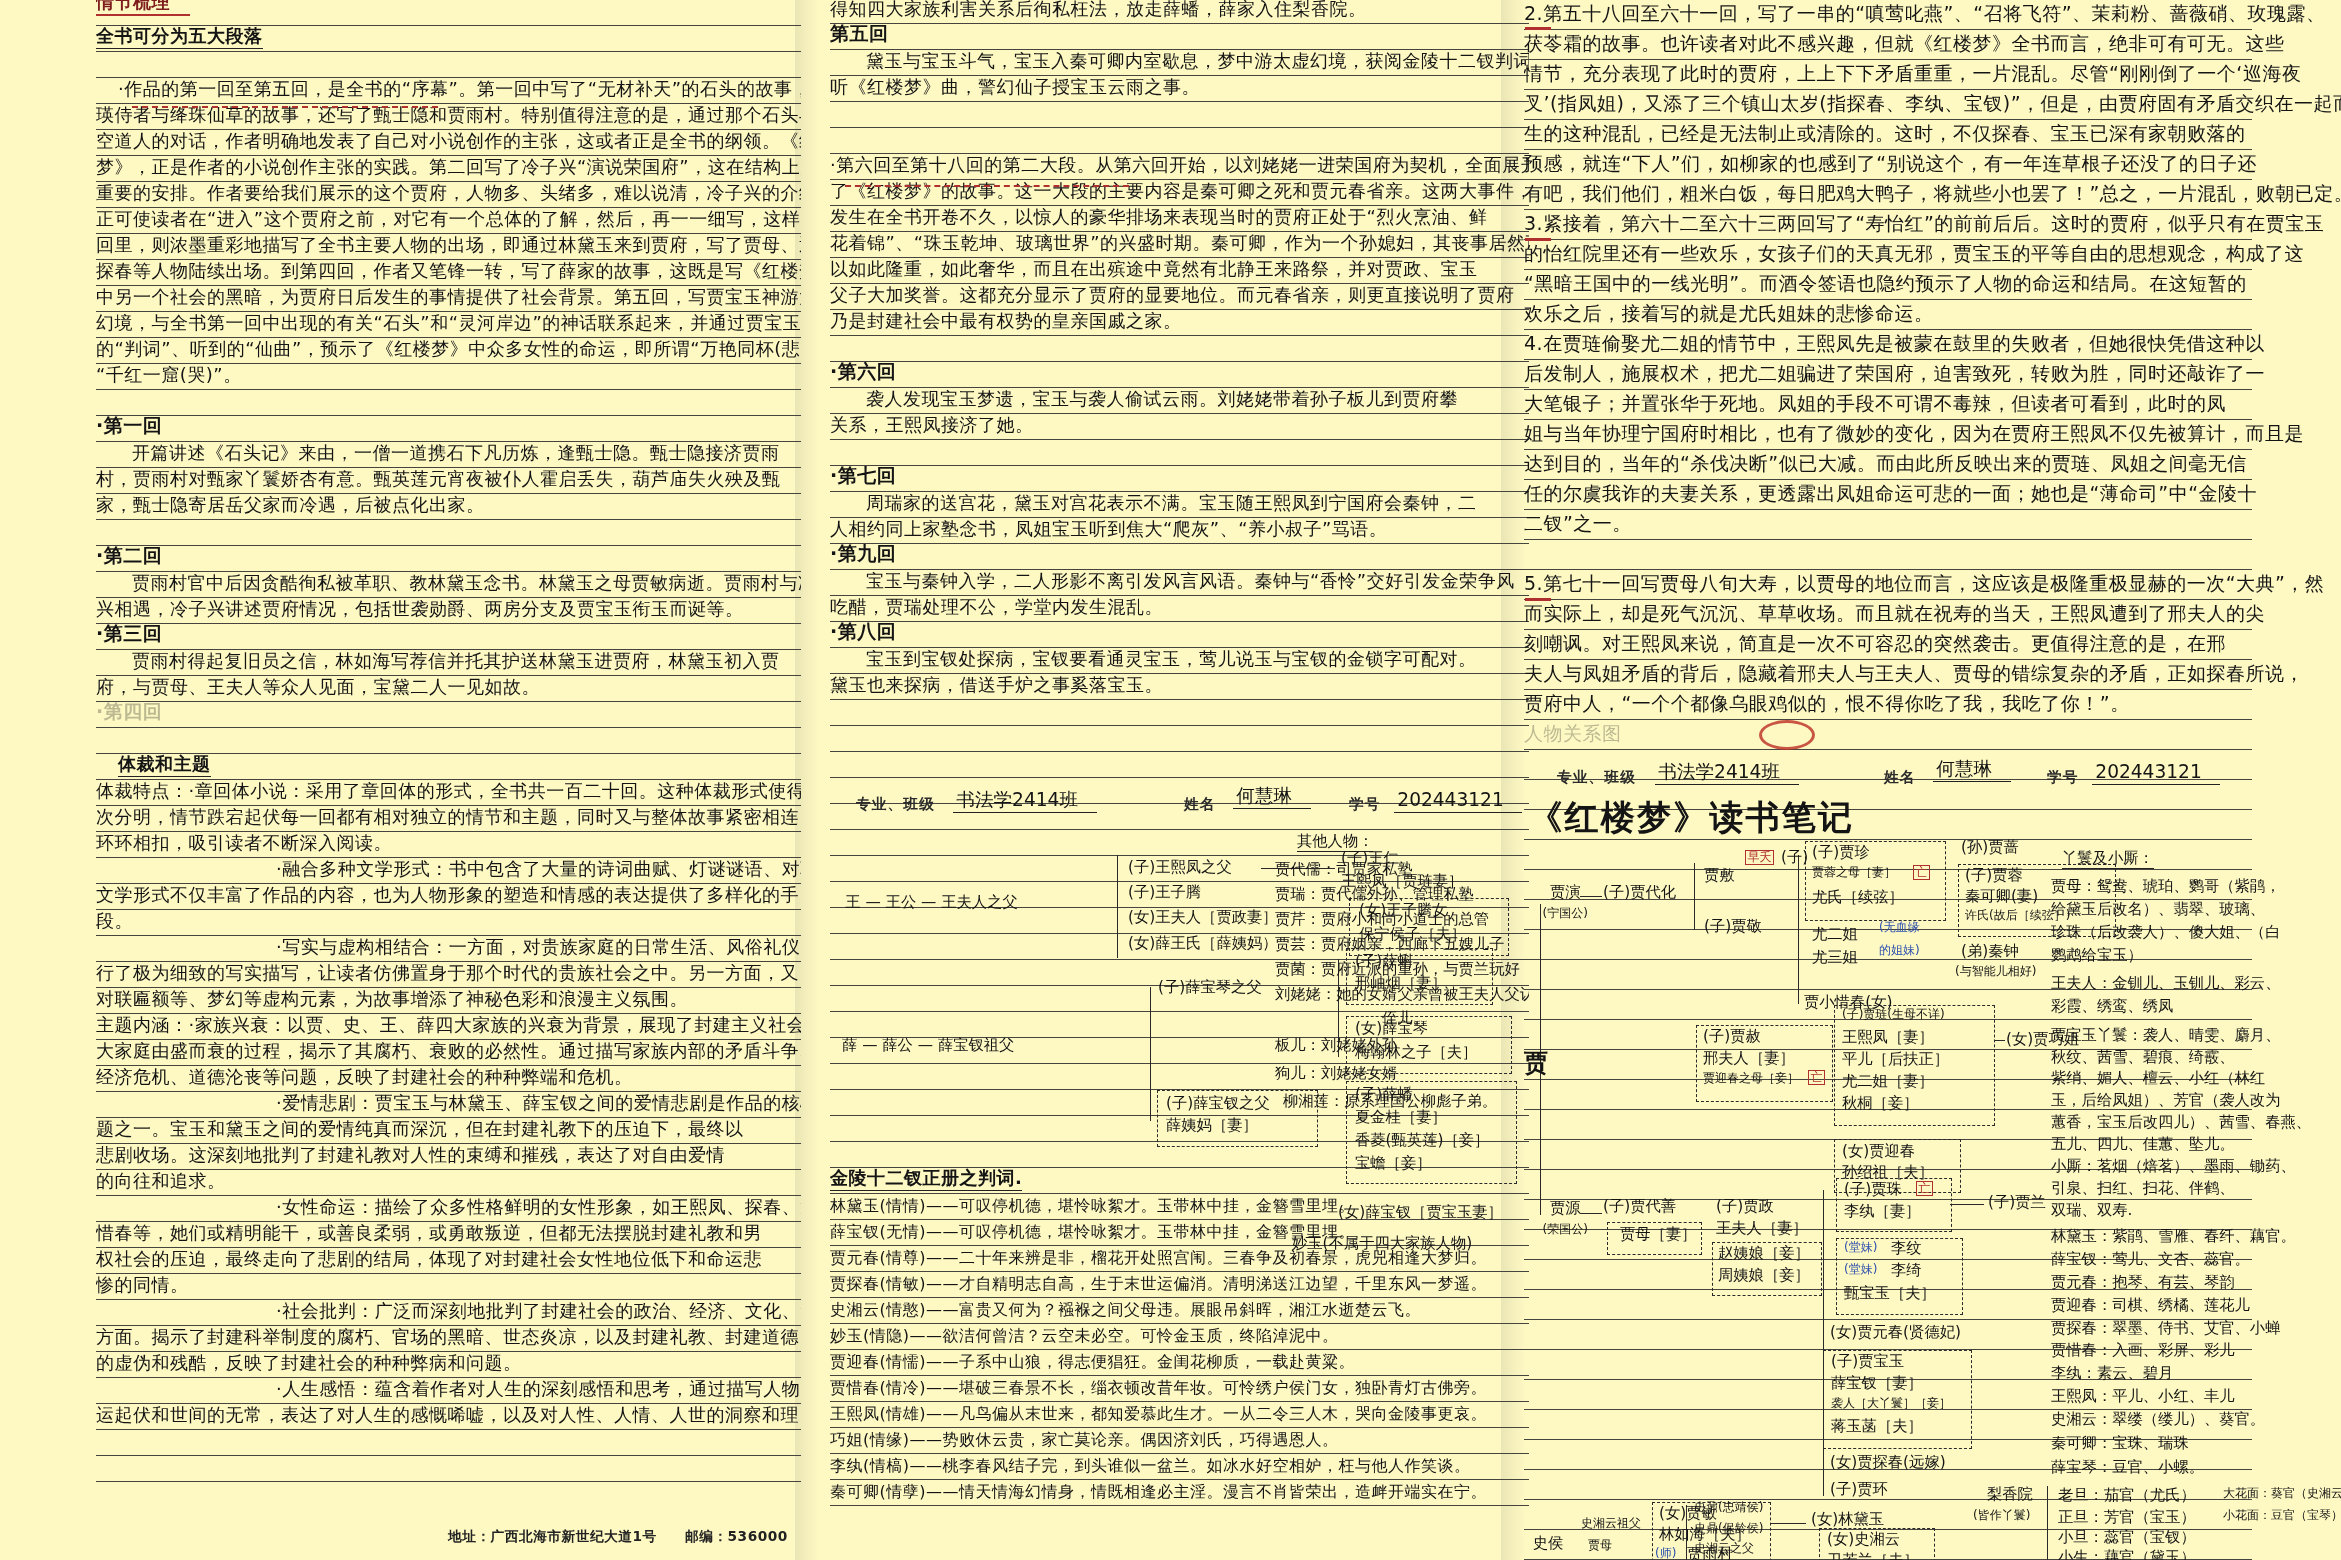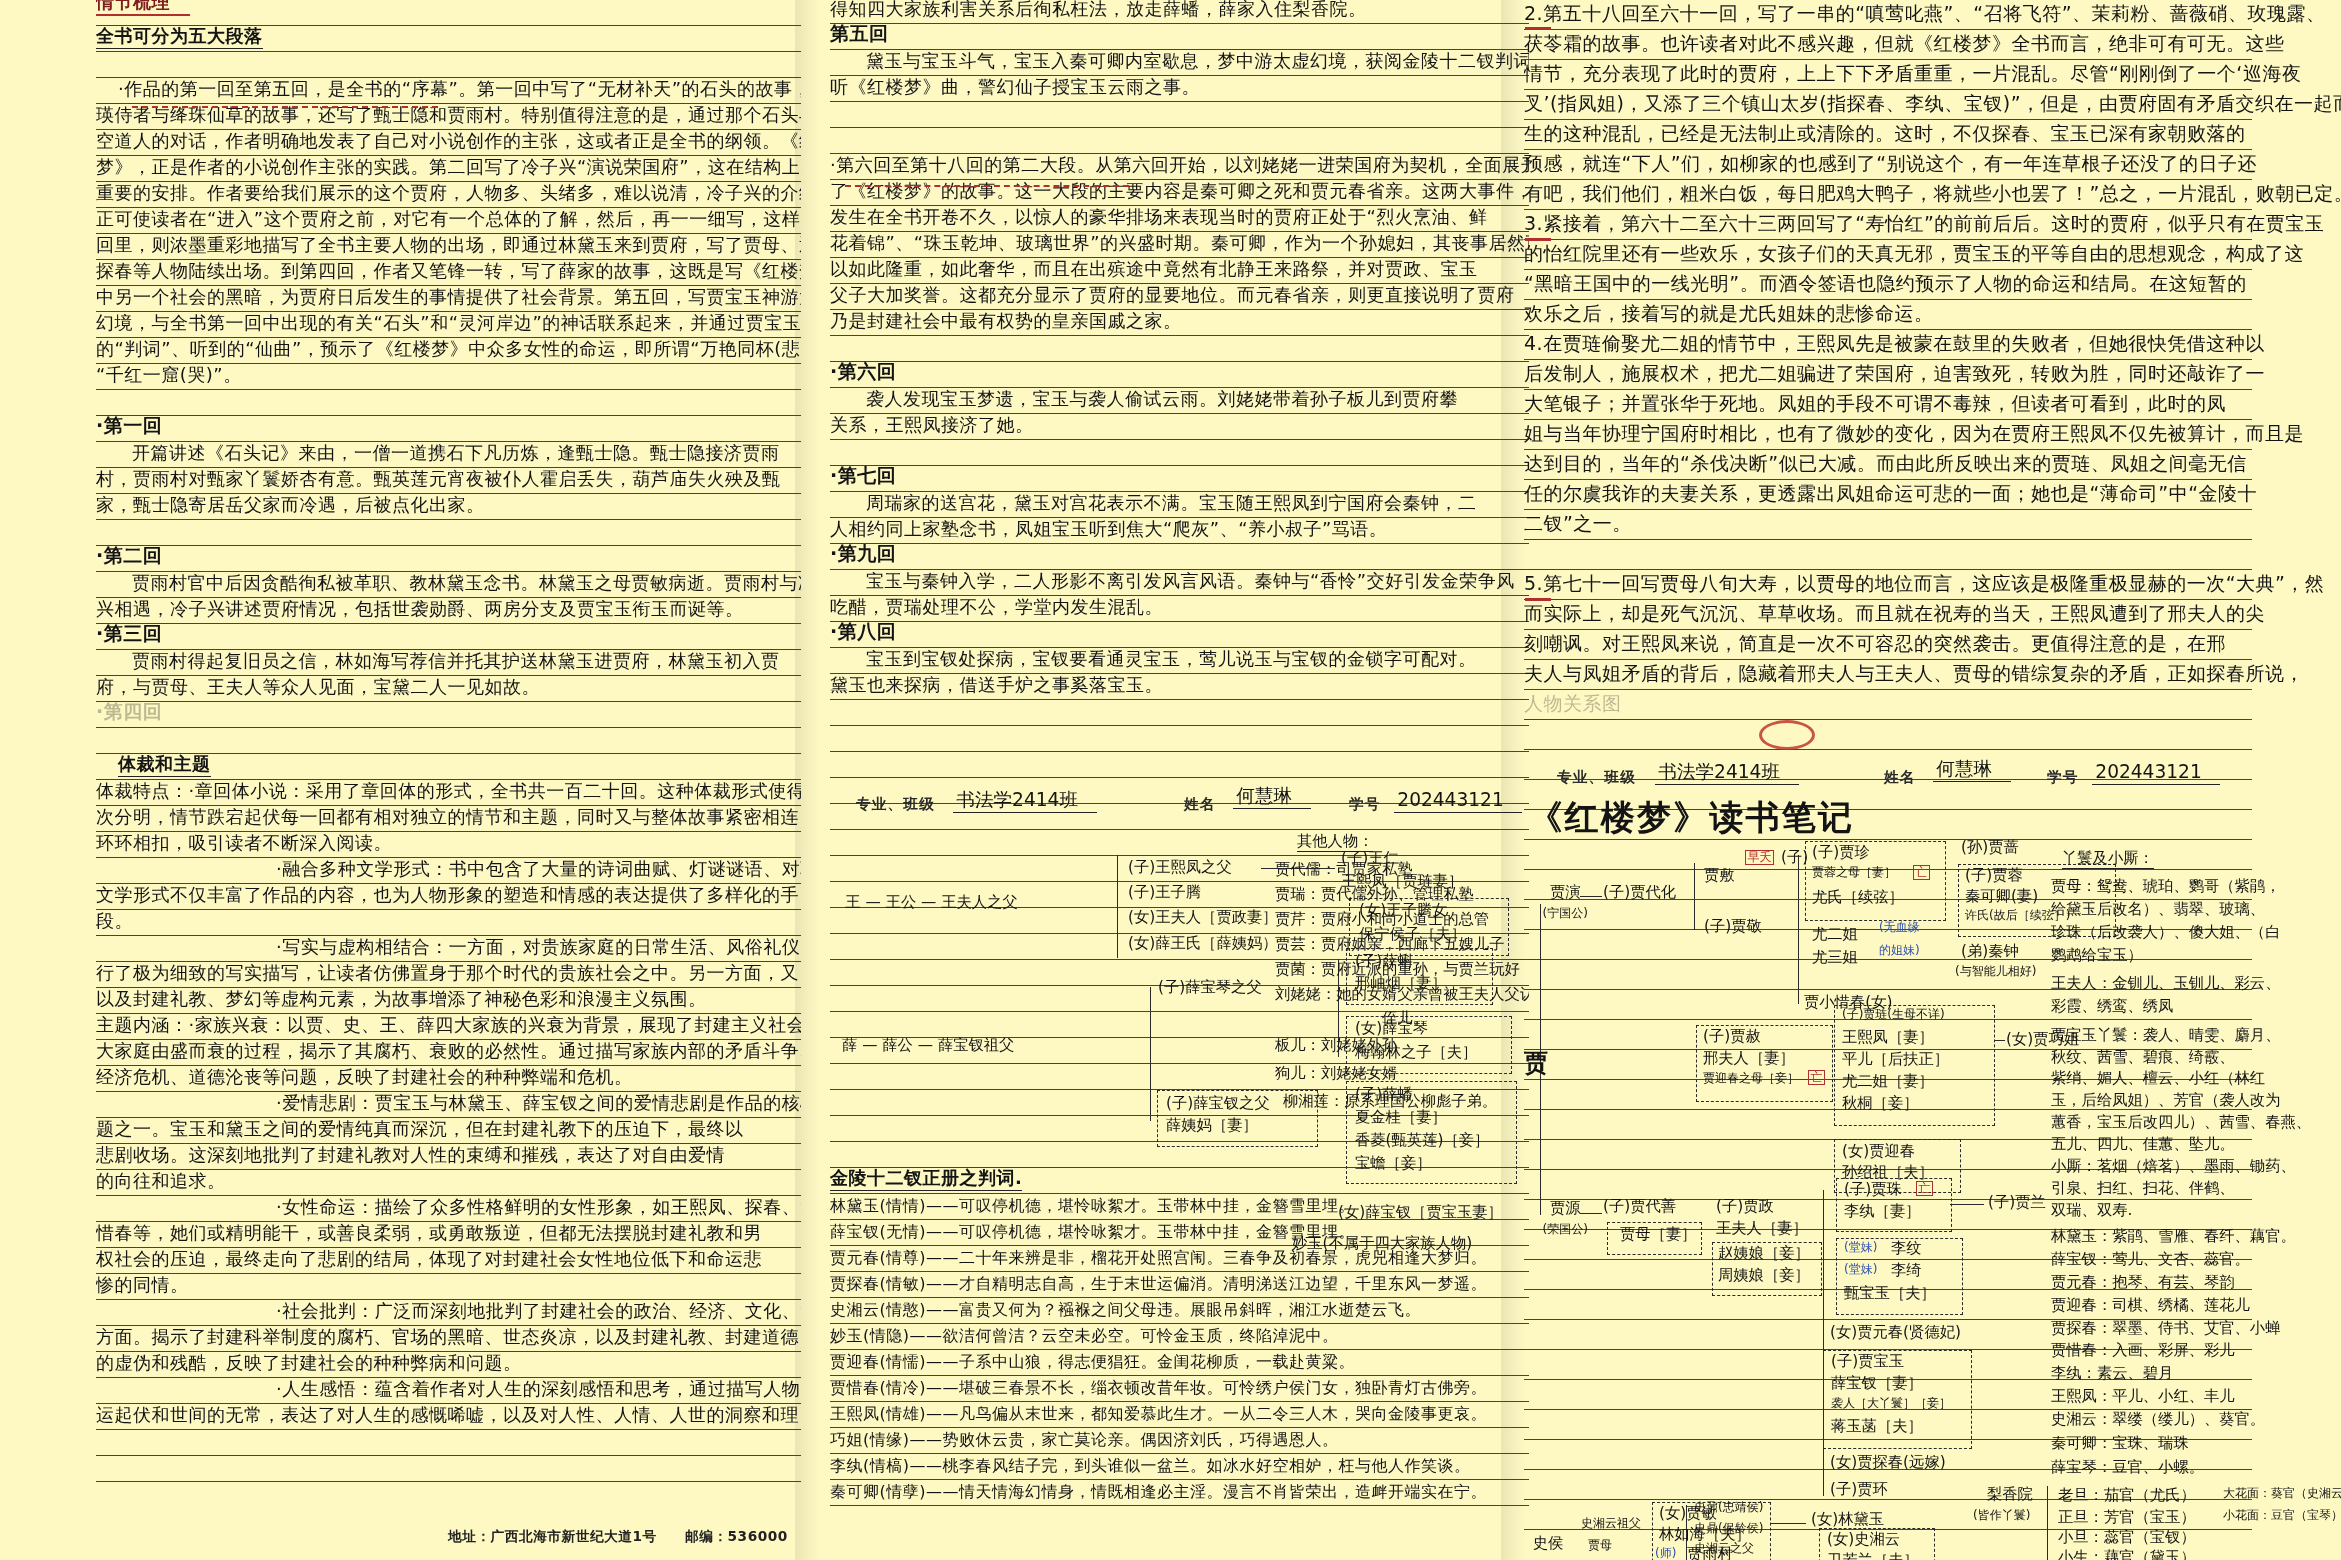--- a/index.html
+++ b/index.html
@@ -142,21 +142,21 @@
       <div class="ln" style="height: 26px;">
         <span>段。</span>
       </div>
       <div class="ln" style="height: 26px;">
         <span class="in3">·写实与虚构相结合：一方面，对贵族家庭的日常生活、风俗礼仪、人际关系等进</span>
       </div>
       <div class="ln" style="height: 26px;">
         <span>行了极为细致的写实描写，让读者仿佛置身于那个时代的贵族社会之中。另一方面，又</span>
       </div>
       <div class="ln" style="height: 26px;">
-        <span>以及封建礼教、梦幻等虚构元素，为故事增添了神秘色彩和浪漫主义氛围。</span>
+        <span>对联匾额等、梦幻等虚构元素，为故事增添了神秘色彩和浪漫主义氛围。</span>
       </div>
       <div class="ln" style="height: 26px;">
         <span>主题内涵：·家族兴衰：以贾、史、王、薛四大家族的兴衰为背景，展现了封建主义社会贵族</span>
       </div>
       <div class="ln" style="height: 26px;">
         <span>大家庭由盛而衰的过程，揭示了其腐朽、衰败的必然性。通过描写家族内部的矛盾斗争、</span>
       </div>
       <div class="ln" style="height: 26px;">
         <span>经济危机、道德沦丧等问题，反映了封建社会的种种弊端和危机。</span>
       </div>
@@ -446,20 +446,23 @@
         <span>5.第七十一回写贾母八旬大寿，以贾母的地位而言，这应该是极隆重极显赫的一次“大典”，然</span>
       </div>
       <div class="ln" style="height: 30px;">
         <span>而实际上，却是死气沉沉、草草收场。而且就在祝寿的当天，王熙凤遭到了邢夫人的尖</span>
       </div>
       <div class="ln" style="height: 30px;">
         <span>刻嘲讽。对王熙凤来说，简直是一次不可容忍的突然袭击。更值得注意的是，在邢</span>
       </div>
       <div class="ln" style="height: 30px;">
         <span>夫人与凤姐矛盾的背后，隐藏着邢夫人与王夫人、贾母的错综复杂的矛盾，正如探春所说，</span>
+      </div>
+      <div class="ln" style="height: 30px;">
+        <span>贾府中人，“一个个都像乌眼鸡似的，恨不得你吃了我，我吃了你！”。</span>
       </div>
       <div class="ln faint" style="height: 30px;">
         <span>人物关系图</span>
       </div>
       <div class="ln" style="height: 30px;"></div>
       <div class="ln" style="height: 30px;"></div>
       <div class="ln" style="height: 30px;"></div>
       <div class="ln" style="height: 30px;"></div>
       <div class="ln" style="height: 30px;"></div>
       <div class="ln" style="height: 30px;"></div>

